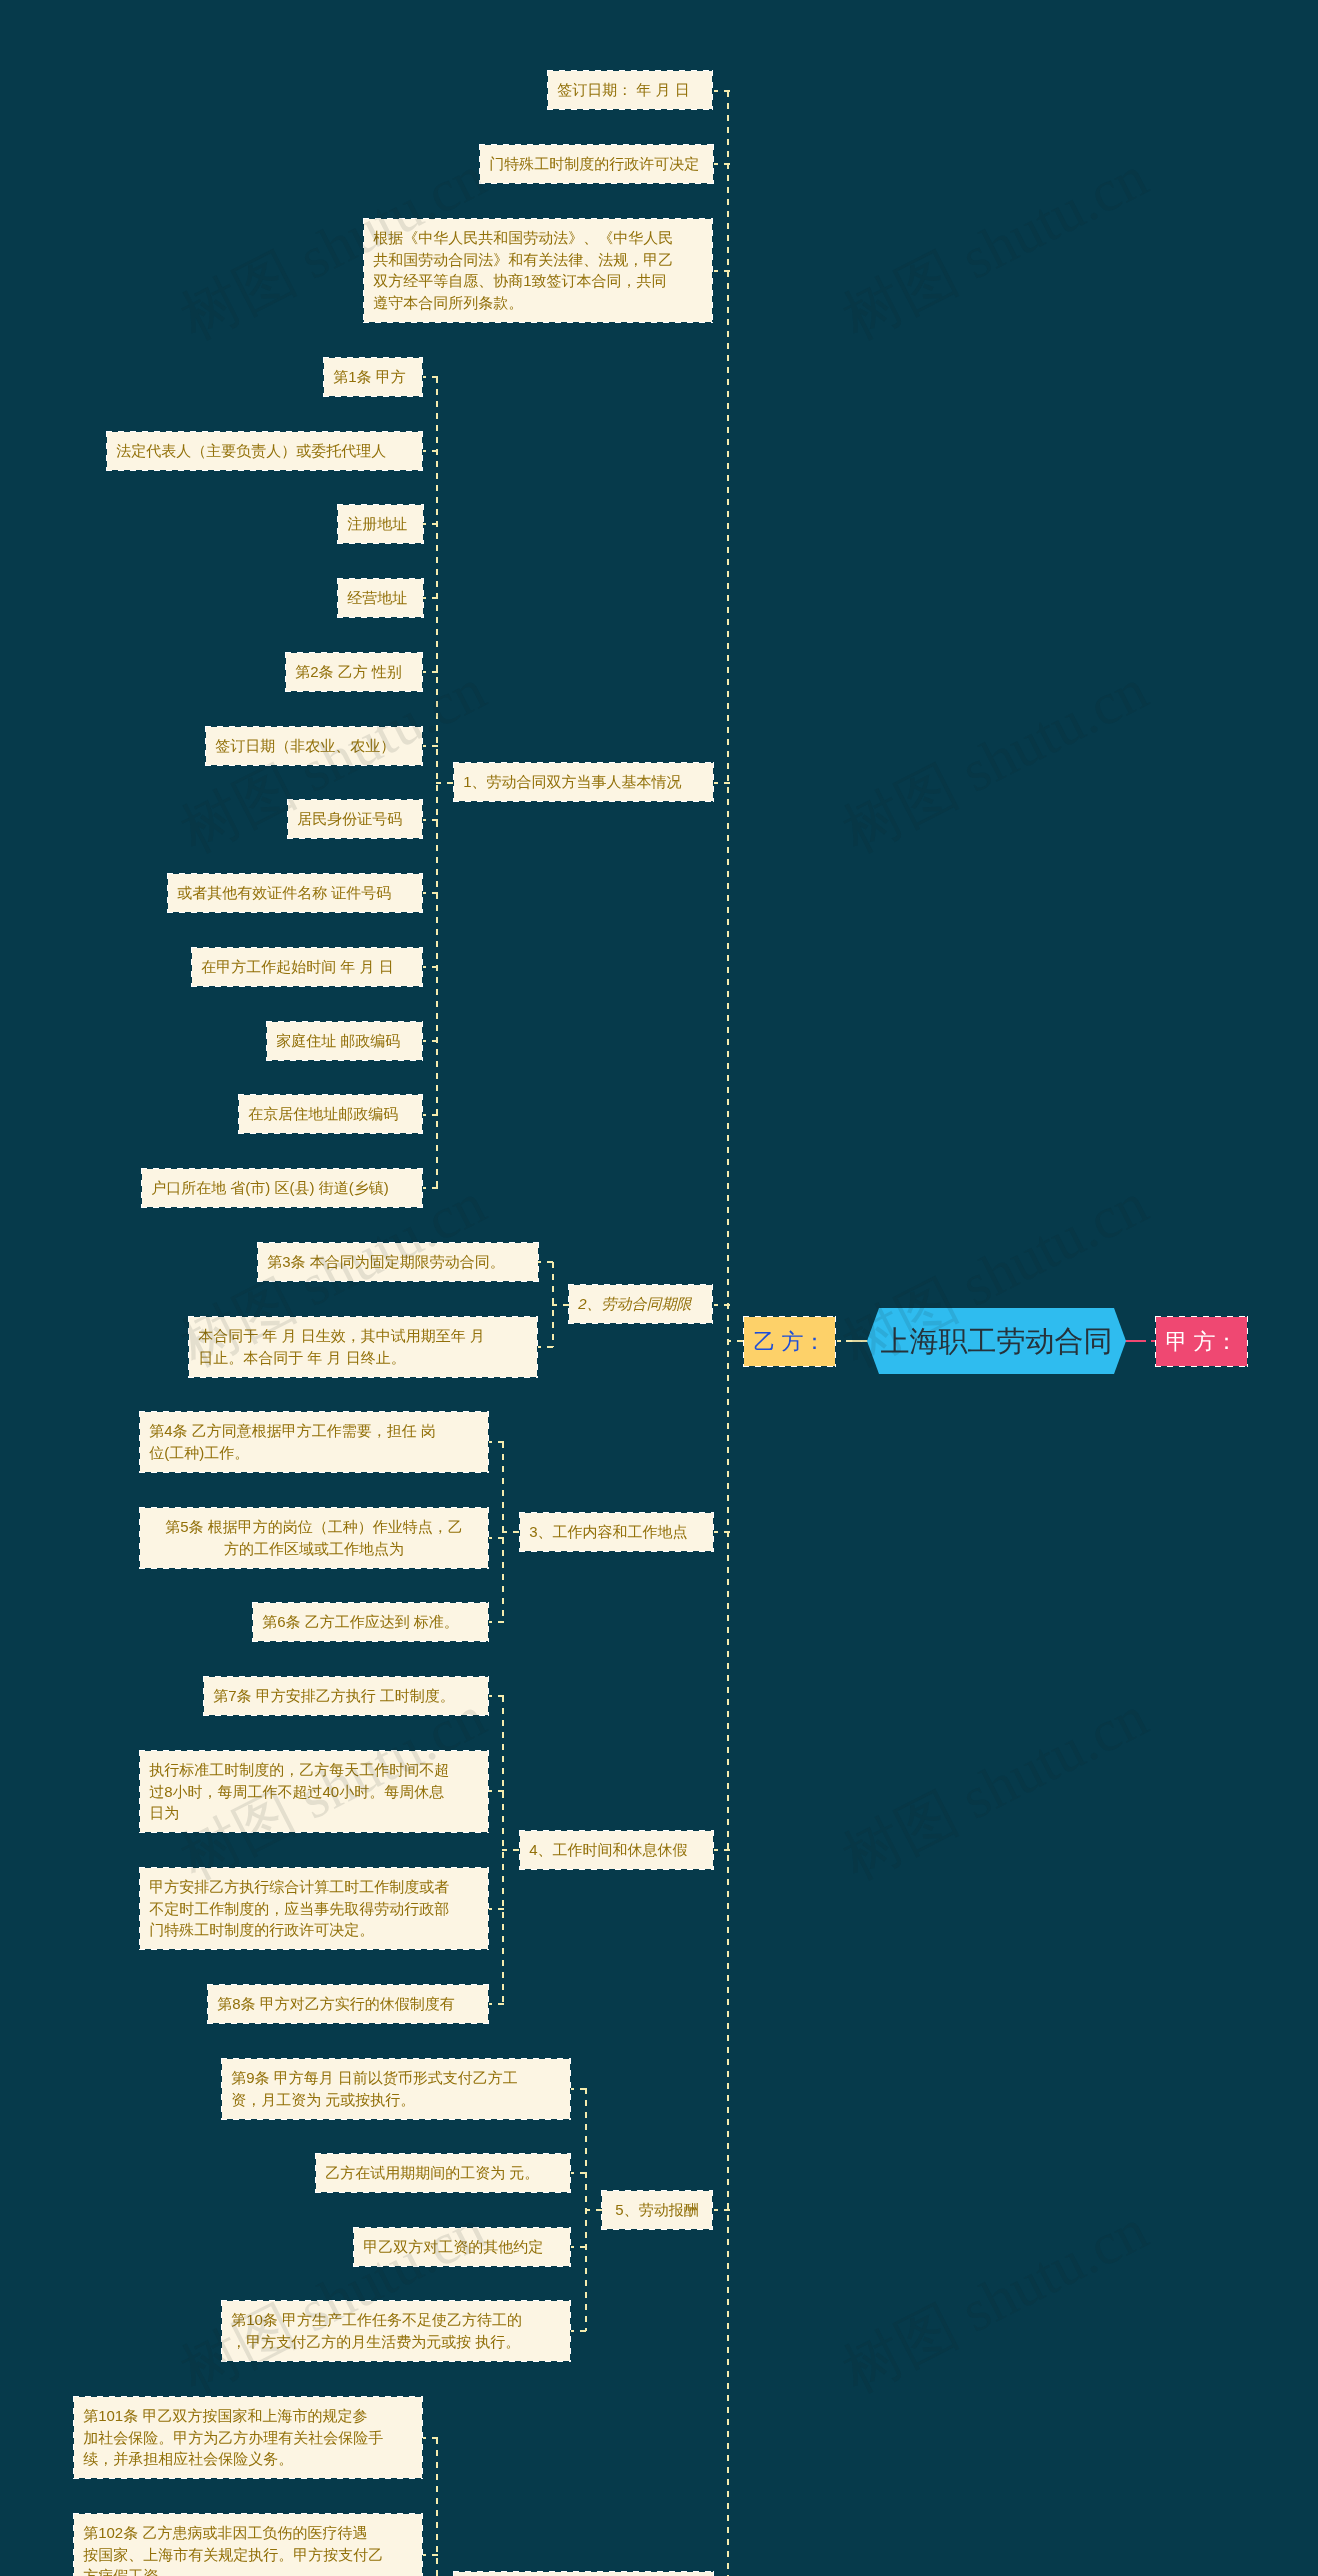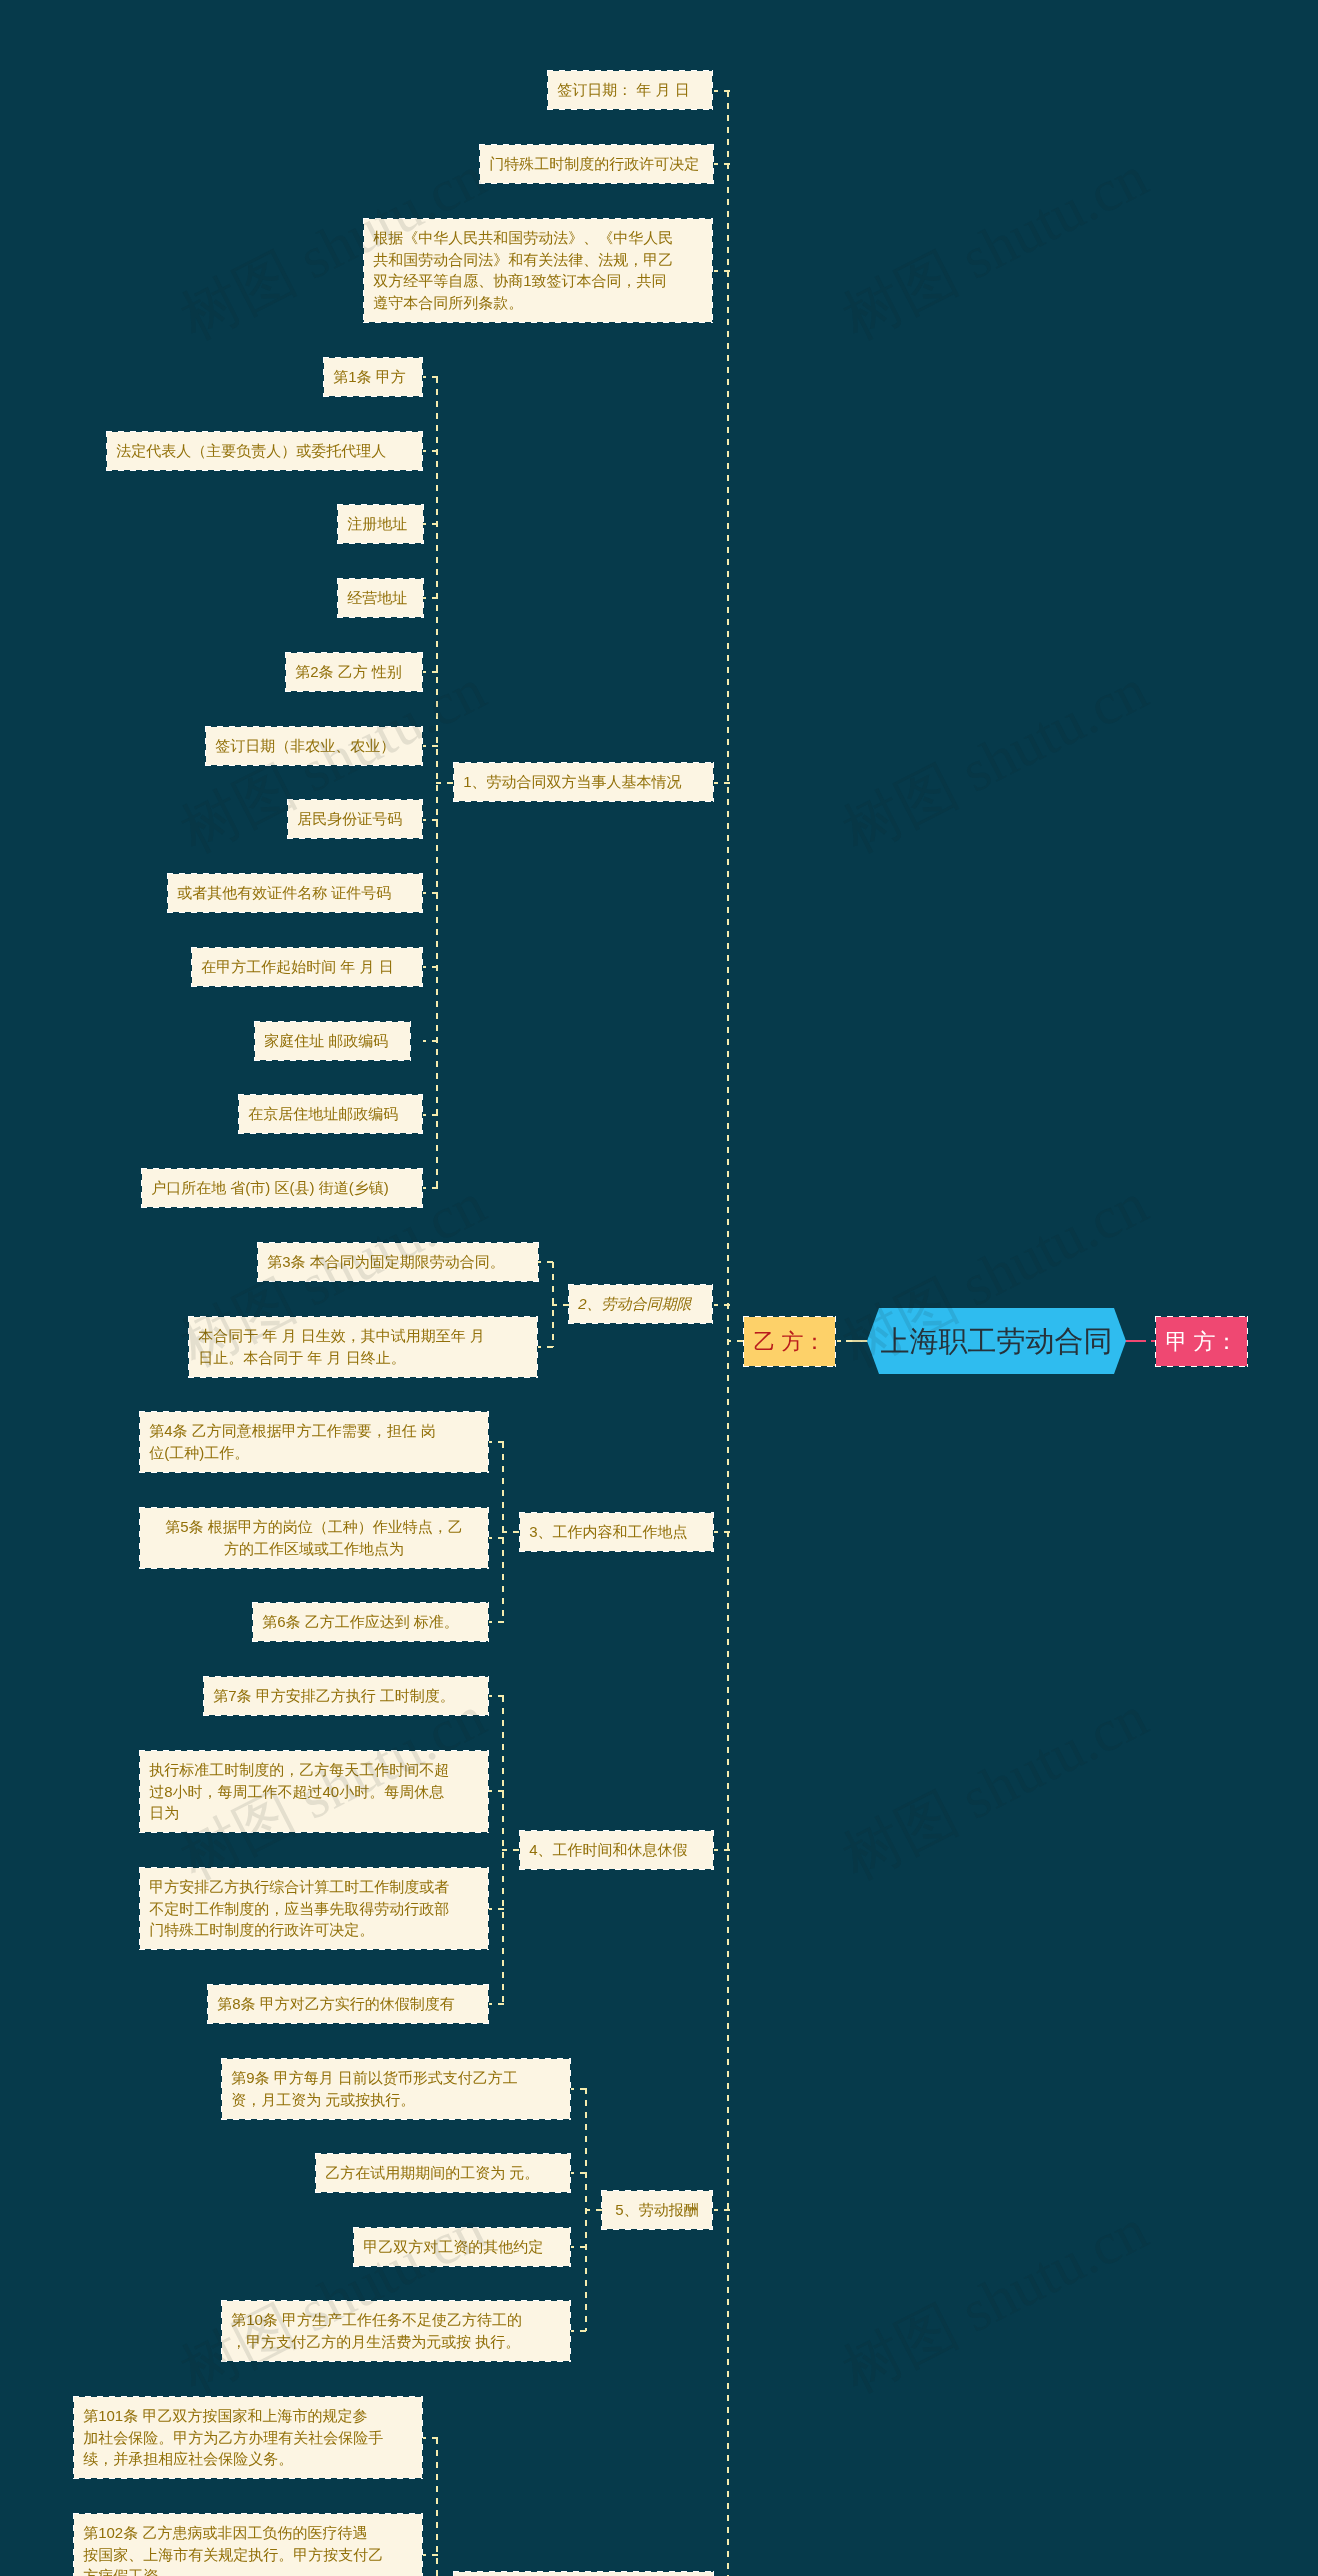--- a/index.html
+++ b/index.html
@@ -66,21 +66,21 @@
     background-repeat:no-repeat;
   }
   .node.lvl1 {
     font-size:22px;
     line-height:29px;
     padding:0;
     display:flex;
     align-items:center;
     justify-content:center;
   }
-  .node.left  { background-color:#FDD169; color:#b91c1c; }
+  .node.left  { background-color:#FDD169; color:#1d4ed8; }
   .node.right { background-color:#EF4872; color:#FFFFFF; }
 
   
   #root {
     position:absolute; z-index:4;
     background:#2FBCEF;
     color:#26323A;
     font-size:29px;
     line-height:37px;
     display:flex;
@@ -134,21 +134,21 @@
       <div class="node leaf" style="left: 285px; top: 652px; width: 138px; height: 40px;">第2条 乙方 性别</div>
       <div class="hline" style="left: 423px; top: 745px; width: 15px; height: 1.8px;"></div>
       <div class="node leaf" style="left: 205px; top: 726px; width: 218px; height: 40px;">签订日期（非农业、农业）</div>
       <div class="hline" style="left: 423px; top: 819px; width: 15px; height: 1.8px;"></div>
       <div class="node leaf" style="left: 287px; top: 799px; width: 136px; height: 40px;">居民身份证号码</div>
       <div class="hline" style="left: 423px; top: 892px; width: 15px; height: 1.8px;"></div>
       <div class="node leaf" style="left: 167px; top: 873px; width: 256px; height: 40px;">或者其他有效证件名称 证件号码</div>
       <div class="hline" style="left: 423px; top: 966px; width: 15px; height: 1.8px;"></div>
       <div class="node leaf" style="left: 191px; top: 947px; width: 232px; height: 40px;">在甲方工作起始时间 年 月 日</div>
       <div class="hline" style="left: 423px; top: 1040px; width: 15px; height: 1.8px;"></div>
-      <div class="node leaf" style="left: 254px; top: 1021px; width: 157px; height: 40px;">家庭住址 邮政编码</div>
+      <div class="node leaf" style="left: 266px; top: 1021px; width: 157px; height: 40px;">家庭住址 邮政编码</div>
       <div class="hline" style="left: 423px; top: 1114px; width: 15px; height: 1.8px;"></div>
       <div class="node leaf" style="left: 238px; top: 1094px; width: 185px; height: 40px;">在京居住地址邮政编码</div>
       <div class="hline" style="left: 423px; top: 1187px; width: 15px; height: 1.8px;"></div>
       <div class="node leaf" style="left: 141px; top: 1168px; width: 282px; height: 40px;">户口所在地 省(市) 区(县) 街道(乡镇)</div>
       <div class="hline" style="left: 714px; top: 1304px; width: 15.7px; height: 1.8px;"></div>
       <div class="node branch" style="left: 568px; top: 1284px; width: 145px; height: 40px; font-style: italic;">2、劳动合同期限</div>
       <div class="vline" style="left: 552px; top: 1262px; width: 1.8px; height: 85px;"></div>
       <div class="hline" style="left: 552px; top: 1304px; width: 16.5px; height: 1.8px;"></div>
       <div class="hline" style="left: 538px; top: 1261px; width: 15px; height: 1.8px;"></div>
       <div class="node leaf" style="left: 257px; top: 1242px; width: 282px; height: 40px;">第3条 本合同为固定期限劳动合同。</div>

